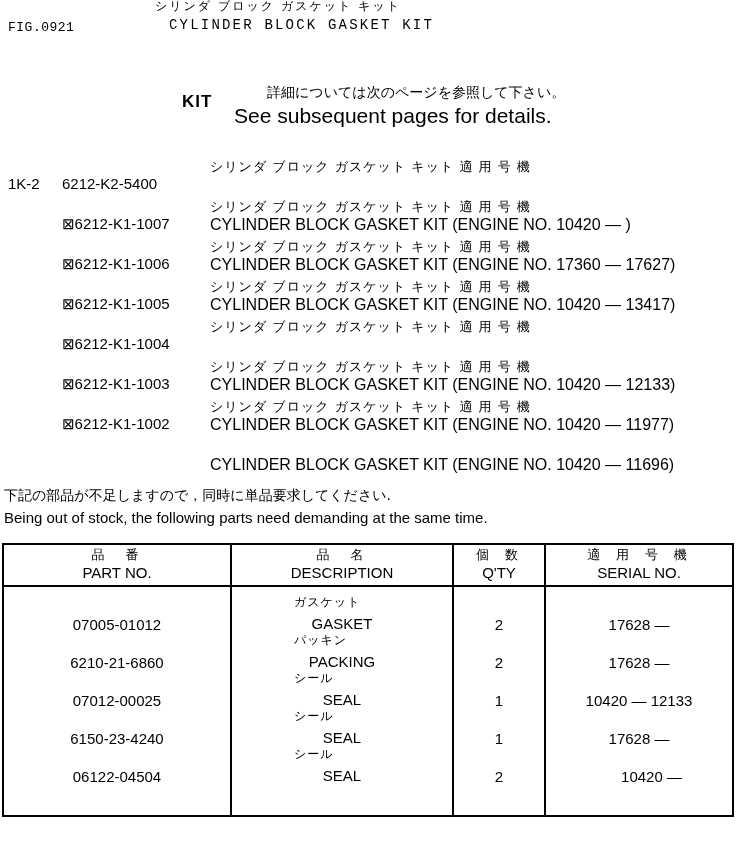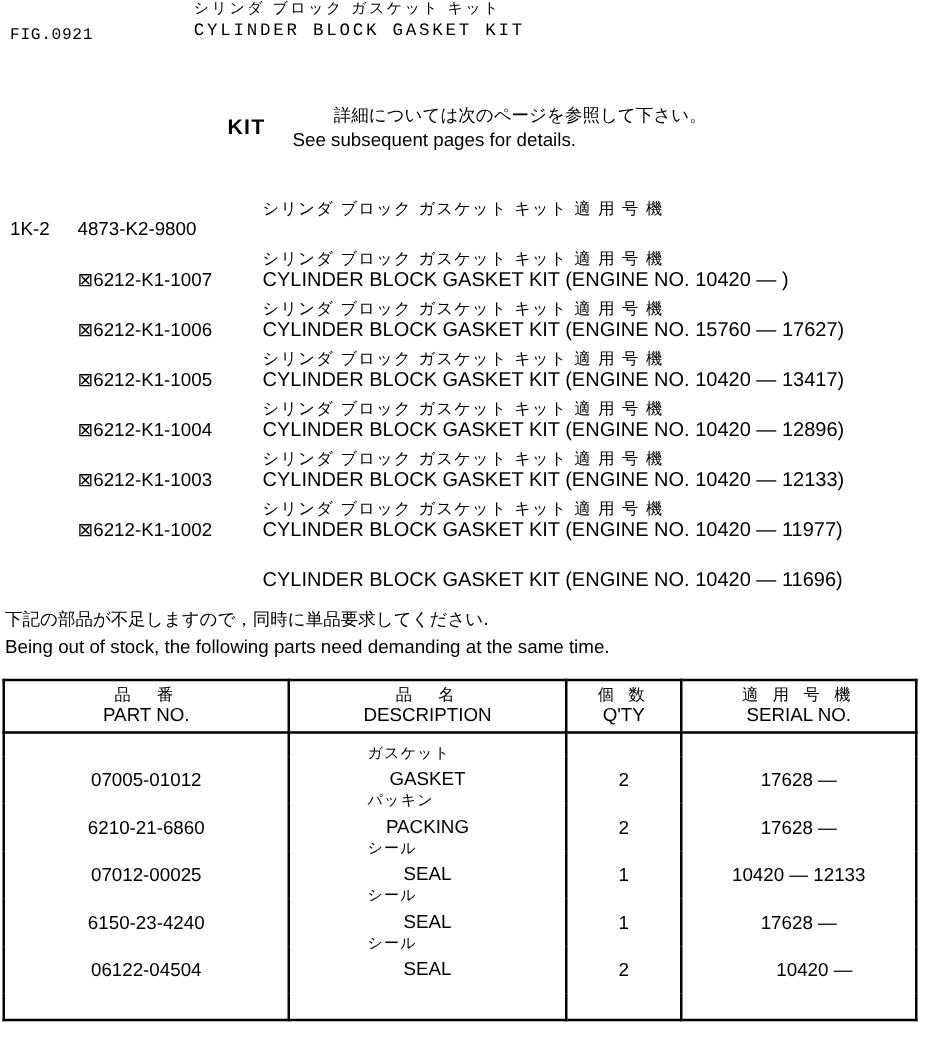--- a/index.html
+++ b/index.html
@@ -35,21 +35,21 @@
   .header-jp {
     position: absolute;
     left: 155px;
     top: -2px;
     font-size: 12px;
     letter-spacing: 2px;
     font-family: "DejaVu Sans", sans-serif;
   }
   .header-en {
     position: absolute;
-    left: 155px;
+    left: 169px;
     top: 17px;
     font-size: 14px;
     letter-spacing: 2.2px;
     font-family: "Liberation Mono", monospace;
   }
 
   
   .kit-label {
     position: absolute;
     left: 182px;
@@ -63,21 +63,21 @@
     left: 234px;
     top: 84px;
     font-size: 14px;
     font-family: "DejaVu Sans", sans-serif;
     padding-left: 33px;
   }
   .kit-note-en {
     position: absolute;
     left: 234px;
     top: 104px;
-    font-size: 15px;
+    font-size: 21px;
     text-align: right;
   }
 
   
   .kit-list {
     position: absolute;
     left: 0px;
     top: 158px;
     width: 755px;
   }
@@ -153,21 +153,21 @@
   .col-ser   { width: 188px; }
 
   .head-cell {
     height: 40px;
     line-height: 1.15;
   }
   .head-jp {
     display: block;
     font-size: 13px;
     letter-spacing: 4px;
-    font-family: Liberation Sans, sans-serif;
+    font-family: Liberation Mono, monospace;
   }
   .head-en {
     display: block;
     font-size: 15px;
   }
 
   .body-cell {
     height: 38px;
     font-size: 15px;
   }
@@ -202,44 +202,43 @@
 </div>
 
 <div class="kit-label">KIT</div>
 <div class="kit-note-jp">詳細については次のページを参照して下さい。</div>
 <div class="kit-note-en">See subsequent pages for details.</div>
 
 <div class="kit-list">
 
   <div class="kit-row">
     <span class="kit-grp">1K-2</span>
-    <span class="kit-part">4873-K2-9800</span>
+    <span class="kit-part">6212-K2-5400</span>
     <span class="kit-jp">シリンダ ブロック ガスケット キット  適 用 号 機</span>
     <span class="kit-en">CYLINDER BLOCK GASKET KIT (ENGINE NO. 10420 — )</span>
   </div>
 
   <div class="kit-row">
     <span class="kit-grp"></span>
     <span class="kit-part">⊠6212-K1-1007</span>
     <span class="kit-jp">シリンダ ブロック ガスケット キット  適 用 号 機</span>
-    <span class="kit-en">CYLINDER BLOCK GASKET KIT (ENGINE NO. 15760 — 17627)</span>
+    <span class="kit-en">CYLINDER BLOCK GASKET KIT (ENGINE NO. 17360 — 17627)</span>
   </div>
 
   <div class="kit-row">
     <span class="kit-grp"></span>
     <span class="kit-part">⊠6212-K1-1006</span>
     <span class="kit-jp">シリンダ ブロック ガスケット キット  適 用 号 機</span>
     <span class="kit-en">CYLINDER BLOCK GASKET KIT (ENGINE NO. 10420 — 13417)</span>
   </div>
 
   <div class="kit-row">
     <span class="kit-grp"></span>
     <span class="kit-part">⊠6212-K1-1005</span>
     <span class="kit-jp">シリンダ ブロック ガスケット キット  適 用 号 機</span>
-    <span class="kit-en">CYLINDER BLOCK GASKET KIT (ENGINE NO. 10420 — 12896)</span>
   </div>
 
   <div class="kit-row">
     <span class="kit-grp"></span>
     <span class="kit-part">⊠6212-K1-1004</span>
     <span class="kit-jp">シリンダ ブロック ガスケット キット  適 用 号 機</span>
     <span class="kit-en">CYLINDER BLOCK GASKET KIT (ENGINE NO. 10420 — 12133)</span>
   </div>
 
   <div class="kit-row">

